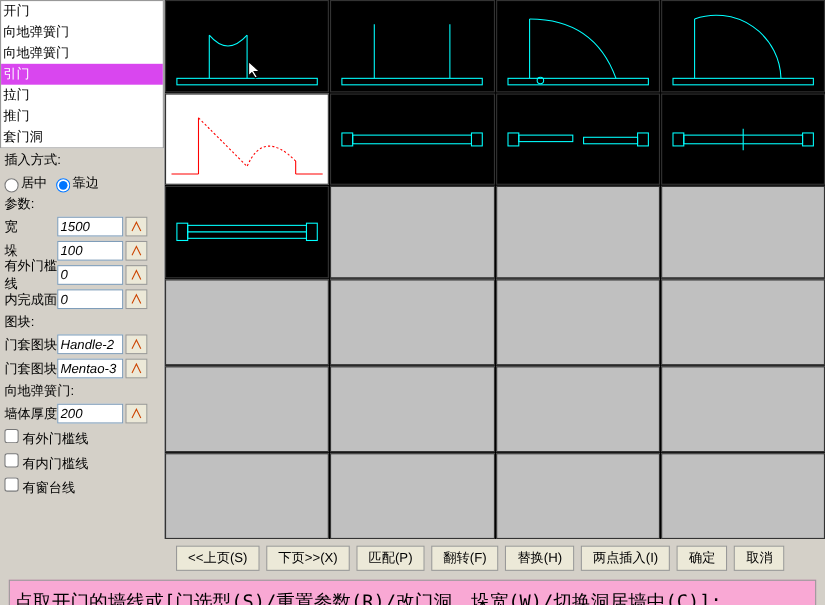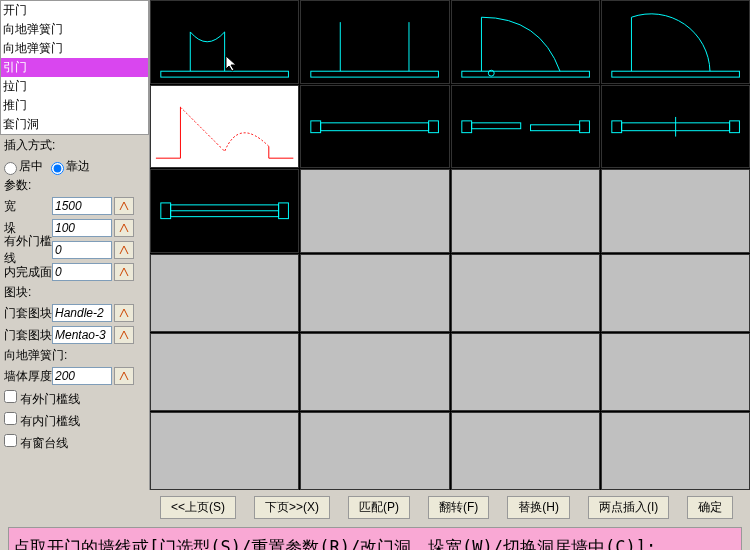--- a/index.html
+++ b/index.html
@@ -17,21 +17,21 @@
 .section-label { margin: 0 0 2px; padding-left: 2px; }
 .radio-row { display: flex; gap: 8px; padding: 2px; align-items: center; }
 .radio-row label { display: flex; align-items: flex-end; gap: 2px; }
 .checkbox-row { padding: 2px; }
 .grid-area { flex: 1; background: #000; display: grid; grid-template-columns: repeat(4, 1fr); grid-template-rows: repeat(6, 1fr); gap: 1px; }
 .grid-cell { background: #000; border: 1px solid #333; position: relative; }
 .grid-cell.empty { background: #c0c0c0; }
 .grid-cell.selected { background: #fff; }
 .grid-cell svg { width: 100%; height: 100%; }
 .cursor { position: absolute; top: 55px; left: 225px; z-index: 10; }
-.buttons { display: flex; gap: 18px; padding: 6px 160px 6px 160px; background: #d4d0c8; }
+.buttons { display: flex; gap: 6px; padding: 6px 160px 6px 160px; background: #d4d0c8; }
 .btn { padding: 2px 10px; border: 1px solid #999; background: #ece9d8; cursor: pointer; font-size: 12px; white-space: nowrap; }
 .cmdline { background: #f9a8d4; border: 1px solid #999; margin: 2px 8px; padding: 8px 4px; font-family: monospace; font-size: 17px; }
 </style>
 </head>
 <body>
 
 <div class="main">
   <div class="sidebar">
     <div class="tree-list">
       <div class="tree-item">开门</div>

